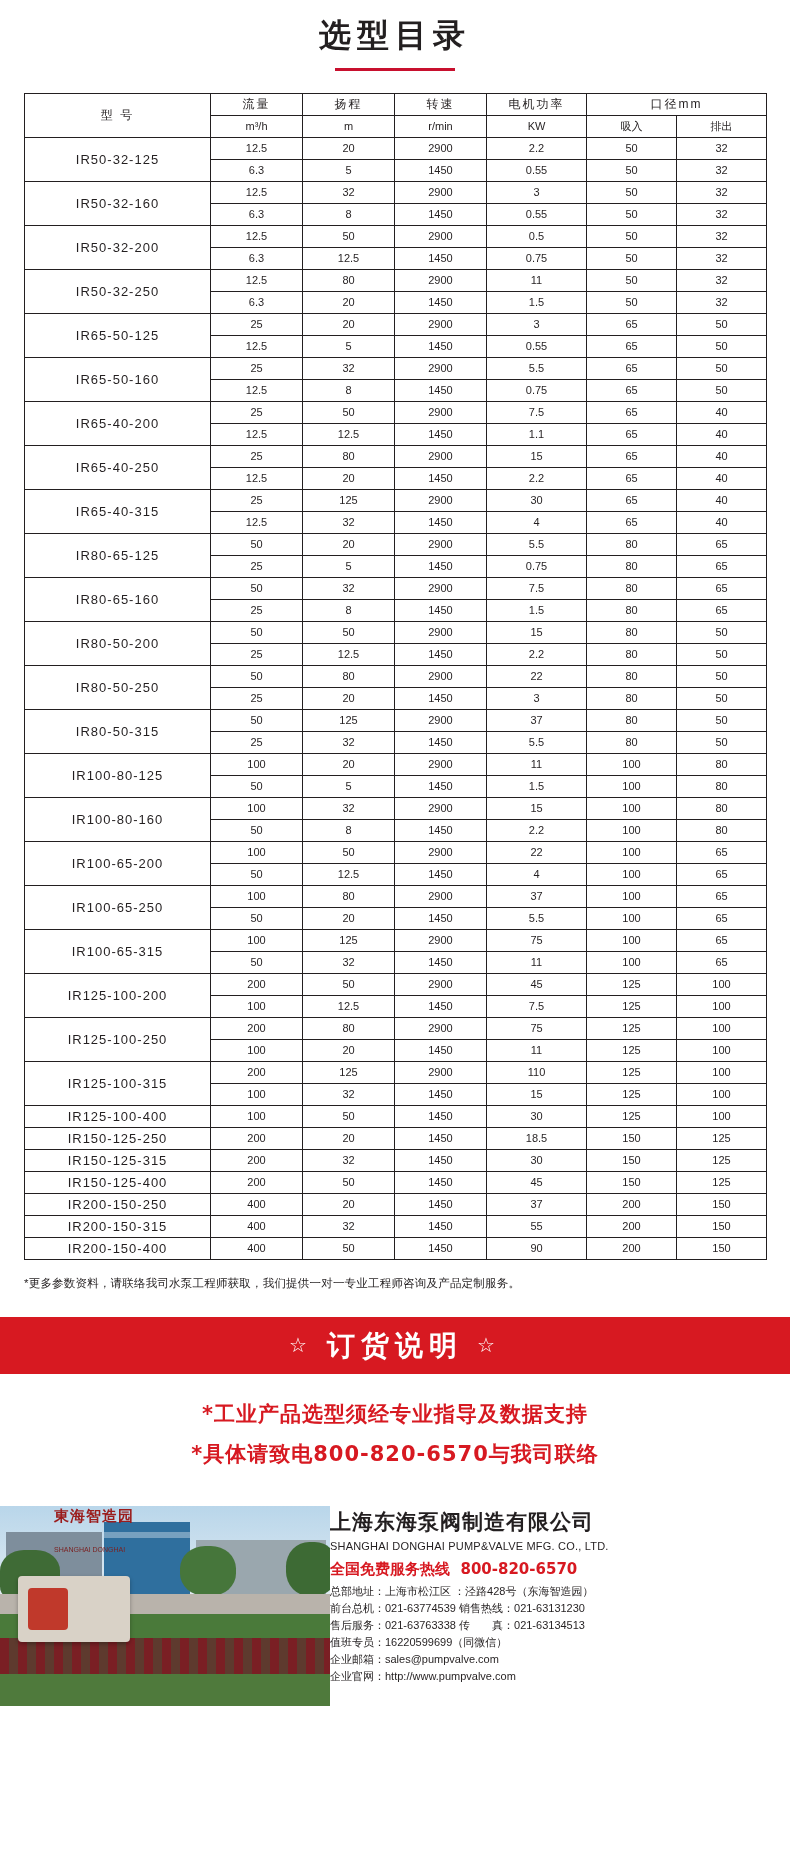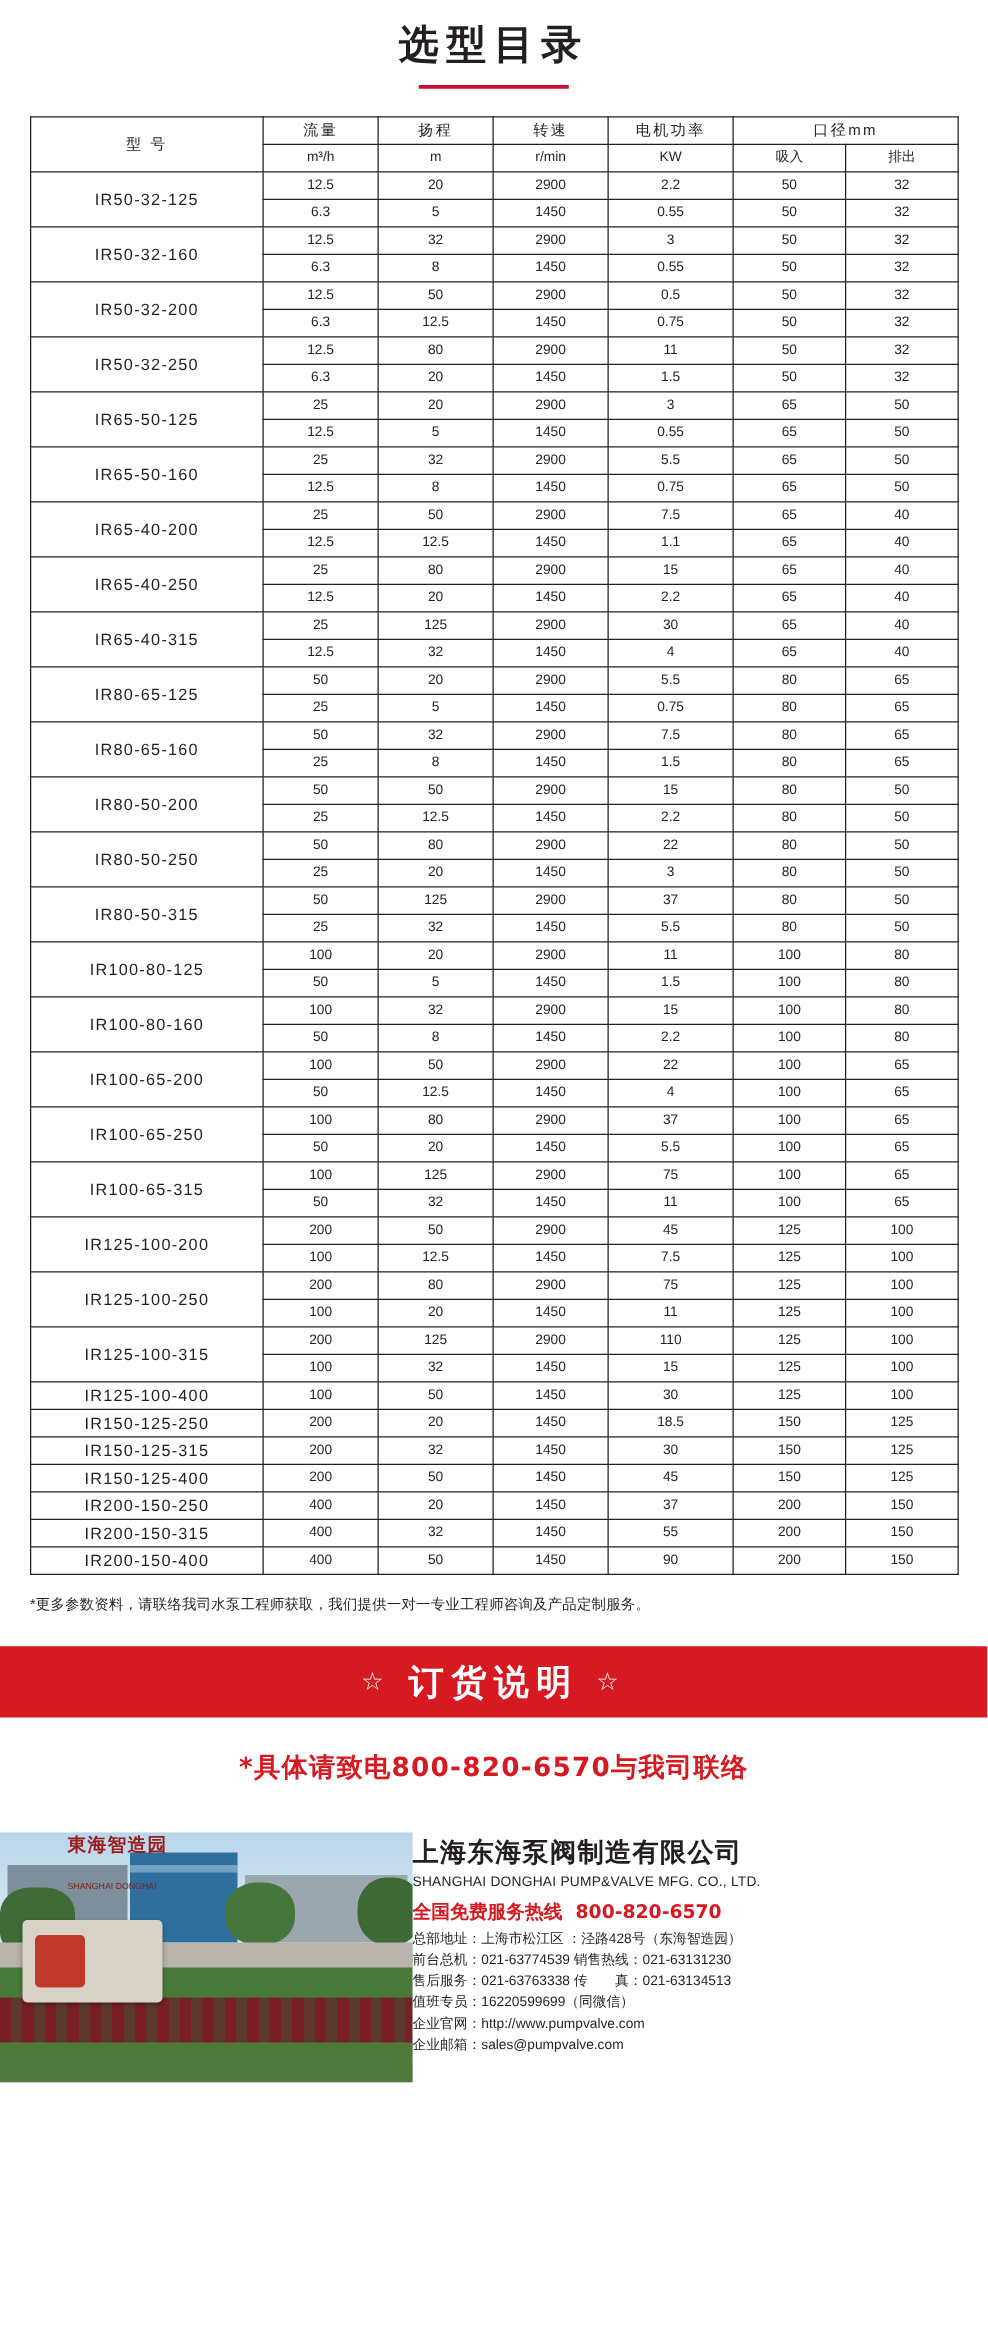--- a/index.html
+++ b/index.html
@@ -713,20 +713,21 @@
 
   <div class="note">*更多参数资料，请联络我司水泵工程师获取，我们提供一对一专业工程师咨询及产品定制服务。</div>
 
   <div class="red-band">
     <div class="red-band-text">
       <span class="star">☆</span><span>订货说明</span><span class="star">☆</span>
     </div>
   </div>
 
   <div class="slogans">
+    <div class="slogan">*工业产品选型须经专业指导及数据支持</div>
     <div class="slogan">*具体请致电800-820-6570与我司联络</div>
   </div>
 
   <div class="footer">
     <div class="photo">
       <div class="sky"></div>
       <div class="bld-left"></div>
       <div class="bld-blue"></div>
       <div class="bld-right"></div>
       <div class="tree1"></div>
@@ -748,19 +749,19 @@
       <div class="co-name-en">SHANGHAI DONGHAI PUMP&amp;VALVE MFG. CO., LTD.</div>
       <div class="hotline">
         <span>全国免费服务热线</span>
         &nbsp;<span>800-820-6570</span>
       </div>
       <div class="contact-list" id="contact-list">
           <div>总部地址：上海市松江区 ：泾路428号（东海智造园）</div>
           <div>前台总机：021-63774539  销售热线：021-63131230</div>
           <div>售后服务：021-63763338  传　　真：021-63134513</div>
           <div>值班专员：16220599699（同微信）</div>
+          <div>企业邮箱：sales@pumpvalve.com</div>
           <div>企业官网：http://www.pumpvalve.com</div>
-          <div>企业邮箱：sales@pumpvalve.com</div>
         </div>
     </div>
   </div>
 
 </div>
 
 </body></html>

